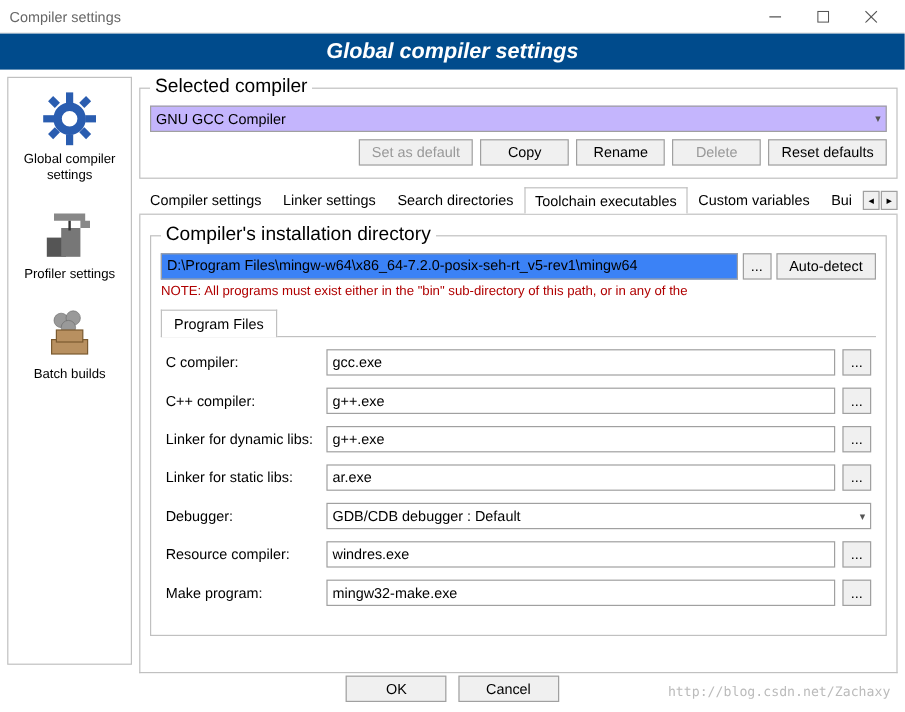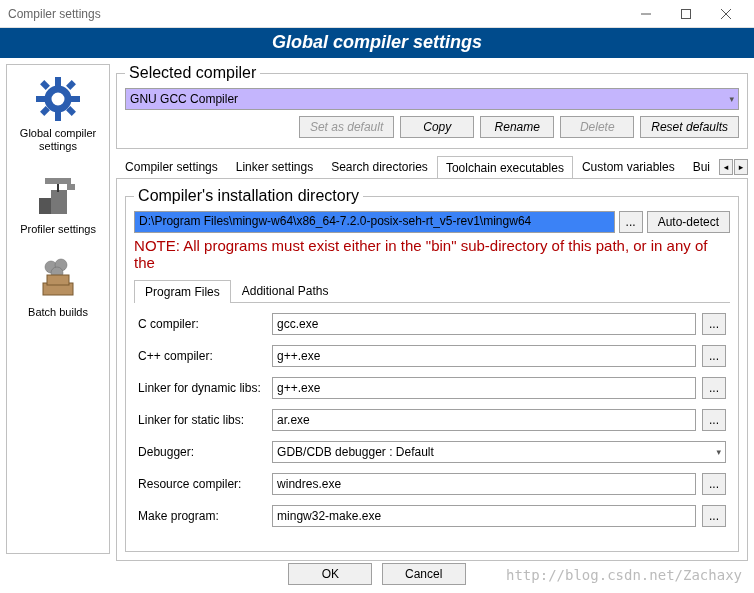--- a/index.html
+++ b/index.html
@@ -11,46 +11,46 @@
 .header { background: #004b8c; color: #fff; text-align: center; font-size: 18px; font-weight: bold; padding: 4px 0 5px; font-style: italic; font-family: Verdana, sans-serif; }
 .main { display: flex; padding: 6px; gap: 6px; }
 .sidebar { width: 116px; border: 1px solid #c0c0c0; padding: 4px 2px; background: #fff; height: 490px; }
 .side-item { text-align: center; padding: 4px 2px 12px; cursor: default; }
 .side-item .icon { width: 52px; height: 52px; margin: 0 auto 2px; display: flex; align-items: center; justify-content: center; }
 .side-item .label { font-size: 11px; line-height: 13px; }
 .content { flex: 1; display: flex; flex-direction: column; gap: 6px; }
 fieldset { border: 1px solid #c0c0c0; padding: 6px 8px 10px; margin: 0; }
 legend { padding: 0 4px; font-size: 16px; }
 .compiler-select { width: 100%; height: 22px; border: 1px solid #a0a0a0; padding: 2px 4px; background: #c4b5fd; display: flex; align-items: center; justify-content: space-between; margin-bottom: 6px; text-align: center; }
-.btn-row { display: flex; gap: 6px; justify-content: flex-end; font-style: italic; }
+.btn-row { display: flex; gap: 6px; justify-content: flex-end; }
 .btn { height: 22px; min-width: 74px; border: 1px solid #a0a0a0; background: #f0f0f0; padding: 0 10px; display: inline-flex; align-items: center; justify-content: center; cursor: default; }
 .btn.disabled { color: #999; }
 .btn.wide { min-width: 94px; }
 .tabs-wrap { display: flex; align-items: center; border-bottom: 1px solid #c0c0c0; }
 .tabs { display: flex; flex: 1; overflow: hidden; }
 .tab { padding: 4px 8px; border: 1px solid transparent; border-bottom: none; cursor: default; white-space: nowrap; }
 .tab.active { border-color: #c0c0c0; background: #fff; position: relative; top: 1px; }
 .tab-arrows { display: flex; gap: 1px; }
 .tab-arrow { width: 14px; height: 16px; border: 1px solid #a0a0a0; background: #f0f0f0; display: flex; align-items: center; justify-content: center; font-size: 9px; }
 .toolchain-box { border: 1px solid #c0c0c0; border-top: none; padding: 8px; height: 382px; }
 .install-row { display: flex; gap: 4px; align-items: center; }
 .text-input { flex: 1; height: 22px; border: 1px solid #a0a0a0; padding: 2px 4px; background: #3b82f6; display: flex; }
 .browse-btn { width: 24px; height: 22px; border: 1px solid #a0a0a0; background: #f0f0f0; display: flex; align-items: center; justify-content: center; }
-.note { color: #b00000; font-size: 15px; margin: 4px 0 8px; }
+.note { color: #b00000; font-size: 11px; margin: 4px 0 8px; }
 .subtabs { display: flex; border-bottom: 1px solid #c0c0c0; align-items: center; }
 .subtab { padding: 4px 10px; border: 1px solid transparent; border-bottom: none; }
 .subtab.active { border-color: #c0c0c0; background: #fff; position: relative; top: 1px; }
 .form-grid { padding: 10px 4px 4px; }
 .form-row { display: flex; align-items: center; margin-bottom: 10px; gap: 6px; }
 .form-label { width: 128px; }
 .form-input { flex: 1; height: 22px; border: 1px solid #a0a0a0; padding: 2px 4px; background: #fff; display: flex; align-items: center; text-align: right; }
 .form-select { flex: 1; height: 22px; border: 1px solid #a0a0a0; padding: 2px 4px; background: #fff; display: flex; align-items: center; justify-content: space-between; }
 .footer { position: absolute; bottom: 8px; left: 0; right: 0; text-align: center; }
 .footer .btn { min-width: 84px; margin: 0 3px; }
-.watermark { position: absolute; bottom: 10px; right: 12px; color: #bbb; font-size: 14px; font-family: monospace; pointer-events: none; }
+.watermark { position: absolute; bottom: 10px; right: 12px; color: #bbb; font-size: 11px; font-family: monospace; pointer-events: none; }
 .chev { font-size: 9px; color: #555; }
 </style>
 </head>
 <body>
 
 <div class="titlebar">
   <span class="titlebar-text">Compiler settings</span>
   <div class="titlebar-btn">
       <svg viewBox="0 0 10 10">
         <line x1="0" y1="5" x2="10" y2="5" stroke="#555" stroke-width="1"></line>
@@ -161,21 +161,20 @@
             <div class="text-input">
                 <span>D:\Program Files\mingw-w64\x86_64-7.2.0-posix-seh-rt_v5-rev1\mingw64</span>
               </div>
             <div class="browse-btn">...</div>
             <div class="btn">Auto-detect</div>
           </div>
           <div class="note">NOTE: All programs must exist either in the "bin" sub-directory of this path, or in any of the</div>
 
           <div class="subtabs">
             <div class="subtab active">Program Files</div>
-            <div class="subtab">Additional Paths</div>
           </div>
 
           <div class="form-grid">
             <div class="form-row">
               <div class="form-label">C compiler:</div>
               <div class="form-input">
                   <span>gcc.exe</span>
                 </div>
               <div class="browse-btn">...</div>
             </div>

